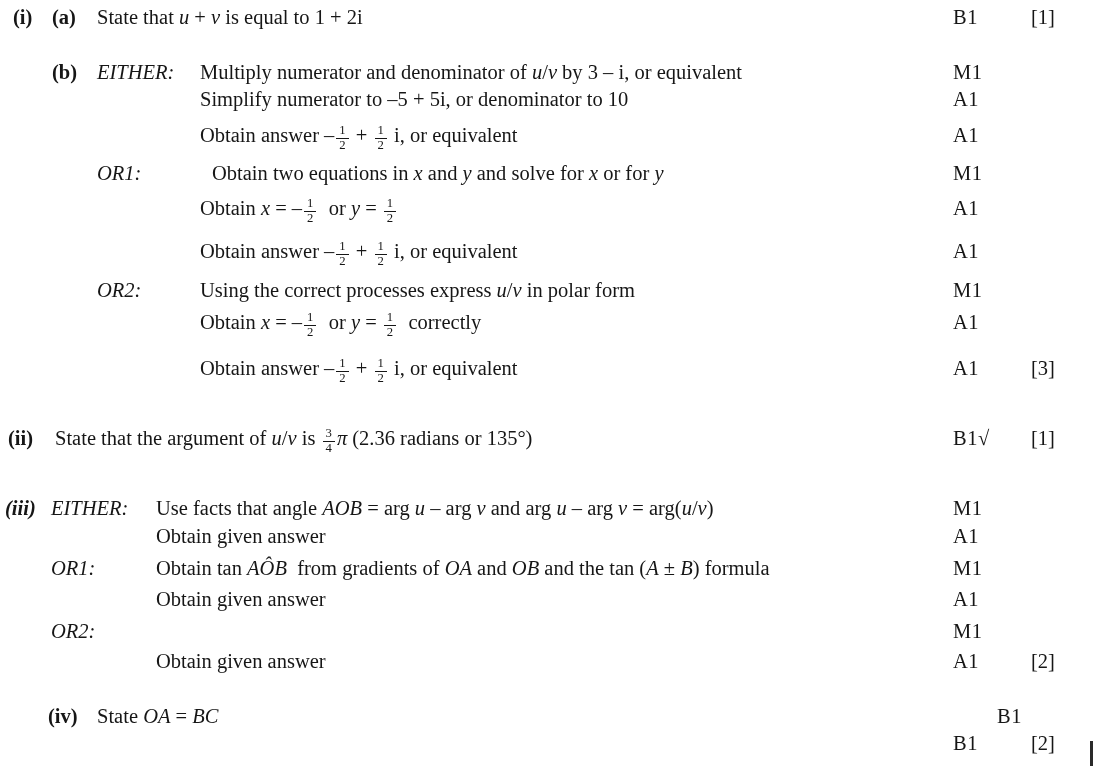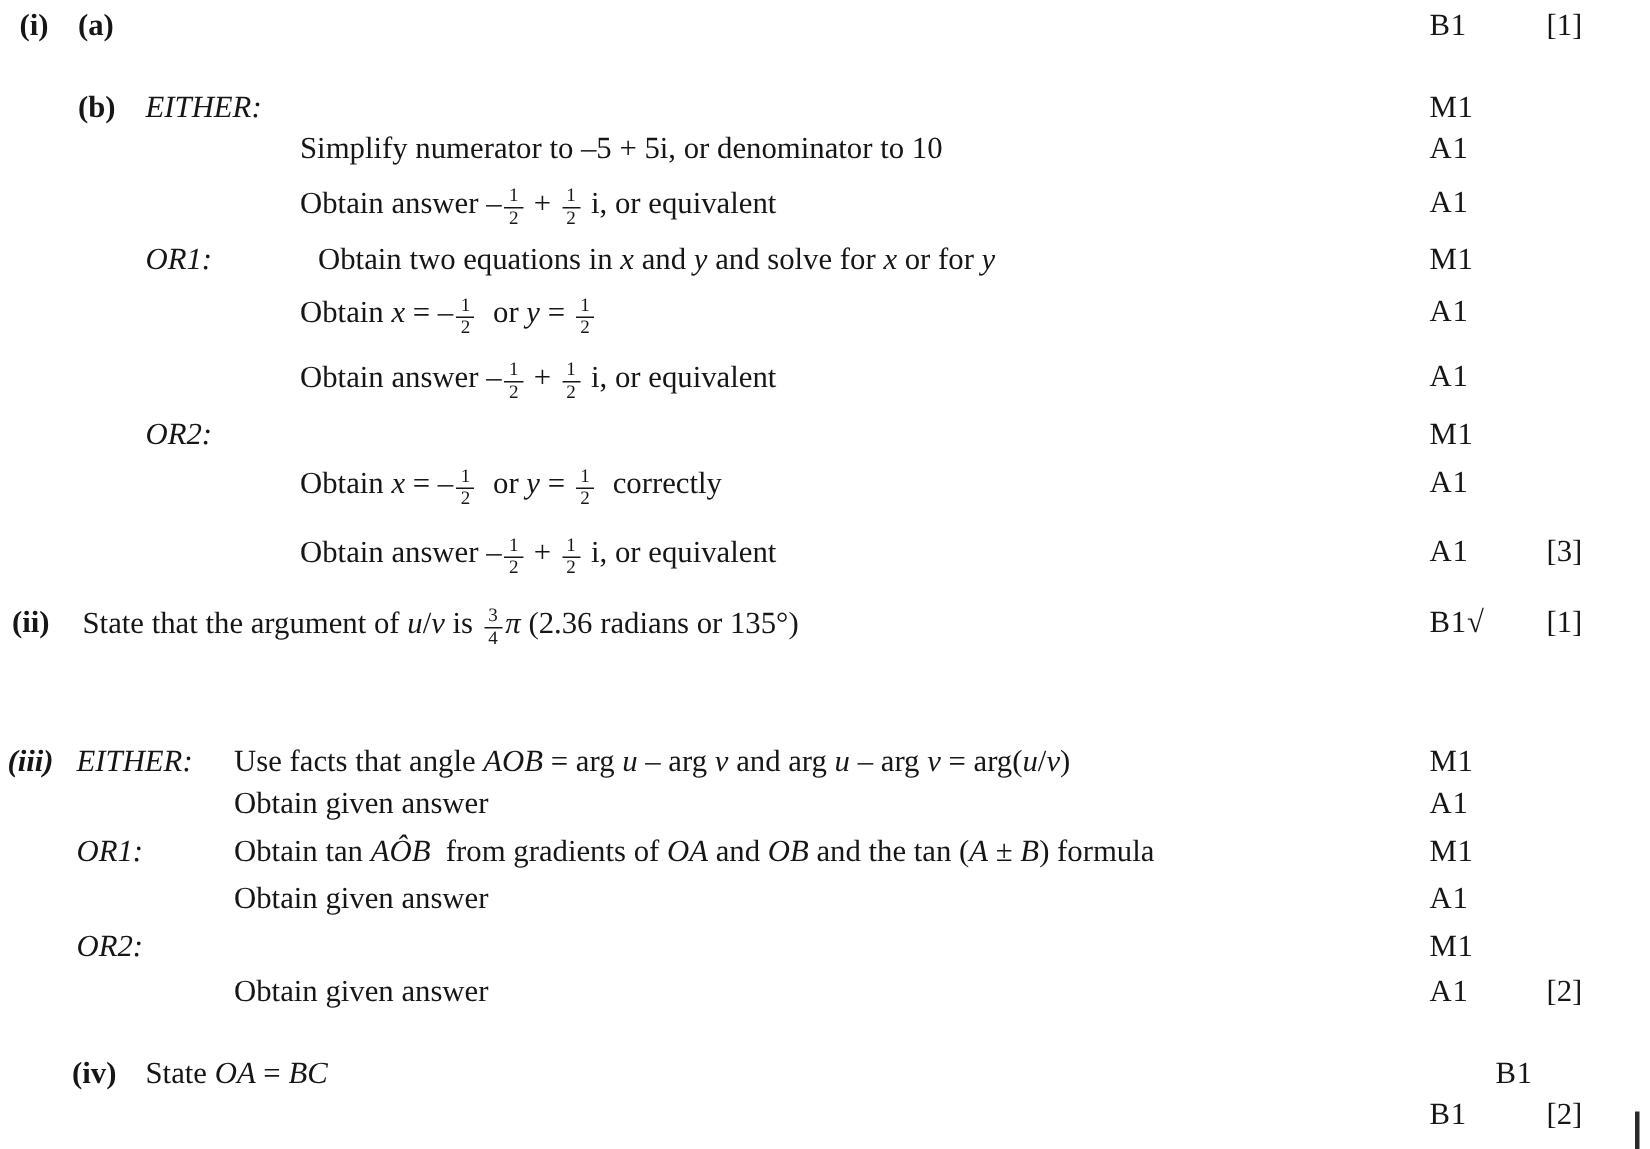--- a/index.html
+++ b/index.html
@@ -24,26 +24,28 @@
   .caret{position:absolute;left:1090px;top:741px;width:3px;height:25px;background:#2a2a2a;}
 </style>
 </head>
 <body>
 
 <div id="doc">
   <div class="caret"></div>
 <div class="row" style="top: 6px;">
       <span class="cell" style="left: 13px;"><span class="bd">(i)</span></span>
       <span class="cell" style="left: 52px;"><span class="bd">(a)</span></span>
+      <span class="cell" style="left: 97px;"><span>State that </span><span class="it">u</span><span> + </span><span class="it">v</span><span> is equal to 1 + 2i</span></span>
       <span class="mark">B1</span>
       <span class="bracket">[1]</span>
     </div>
     <div class="row" style="top: 61px;">
       <span class="cell" style="left: 52px;"><span class="bd">(b)</span></span>
       <span class="cell" style="left: 97px;"><span class="it">EITHER:</span></span>
+      <span class="cell" style="left: 200px;"><span>Multiply numerator and denominator of </span><span class="it">u</span><span>/</span><span class="it">v</span><span> by 3 – i, or equivalent</span></span>
       <span class="mark">M1</span>
     </div>
     <div class="row" style="top: 88px; padding-left: 40px;">
       <span class="cell" style="left: 200px;"><span>Simplify numerator to –5 + 5i, or denominator to 10</span></span>
       <span class="mark">A1</span>
     </div>
     <div class="row" style="top: 124px;">
       <span class="cell" style="left: 200px;"><span>Obtain answer –</span><span class="frac"><span class="num">1</span><span class="den">2</span></span><span> + </span><span class="frac"><span class="num">1</span><span class="den">2</span></span><span> i, or equivalent</span></span>
       <span class="mark">A1</span>
     </div>
@@ -55,32 +57,33 @@
     <div class="row" style="top: 197px;">
       <span class="cell" style="left: 200px;"><span>Obtain </span><span class="it">x</span><span> = –</span><span class="frac"><span class="num">1</span><span class="den">2</span></span><span>  or </span><span class="it">y</span><span> = </span><span class="frac"><span class="num">1</span><span class="den">2</span></span></span>
       <span class="mark">A1</span>
     </div>
     <div class="row" style="top: 240px;">
       <span class="cell" style="left: 200px;"><span>Obtain answer –</span><span class="frac"><span class="num">1</span><span class="den">2</span></span><span> + </span><span class="frac"><span class="num">1</span><span class="den">2</span></span><span> i, or equivalent</span></span>
       <span class="mark">A1</span>
     </div>
     <div class="row" style="top: 279px;">
       <span class="cell" style="left: 97px;"><span class="it">OR2:</span></span>
+      <span class="cell" style="left: 200px;"><span>Using the correct processes express </span><span class="it">u</span><span>/</span><span class="it">v</span><span> in polar form</span></span>
       <span class="mark">M1</span>
     </div>
     <div class="row" style="top: 311px;">
       <span class="cell" style="left: 200px;"><span>Obtain </span><span class="it">x</span><span> = –</span><span class="frac"><span class="num">1</span><span class="den">2</span></span><span>  or </span><span class="it">y</span><span> = </span><span class="frac"><span class="num">1</span><span class="den">2</span></span><span>  correctly</span></span>
       <span class="mark">A1</span>
     </div>
     <div class="row" style="top: 357px;">
       <span class="cell" style="left: 200px;"><span>Obtain answer –</span><span class="frac"><span class="num">1</span><span class="den">2</span></span><span> + </span><span class="frac"><span class="num">1</span><span class="den">2</span></span><span> i, or equivalent</span></span>
       <span class="mark">A1</span>
       <span class="bracket">[3]</span>
     </div>
-    <div class="row" style="top: 404px;">
+    <div class="row" style="top: 427px;">
       <span class="cell" style="left: 8px;"><span class="bd">(ii)</span></span>
       <span class="cell" style="left: 55px;"><span>State that the argument of </span><span class="it">u</span><span>/</span><span class="it">v</span><span> is </span><span class="frac"><span class="num">3</span><span class="den">4</span></span><span class="it">π</span><span> (2.36 radians or 135°)</span></span>
       <span class="mark">B1√</span>
       <span class="bracket">[1]</span>
     </div>
     <div class="row" style="top: 497px;">
       <span class="cell" style="left: 5px; font-style: italic;"><span class="bd">(iii)</span></span>
       <span class="cell" style="left: 51px;"><span class="it">EITHER:</span></span>
       <span class="cell" style="left: 156px;"><span>Use facts that angle </span><span class="it">AOB</span><span> = arg </span><span class="it">u</span><span> – arg </span><span class="it">v</span><span> and arg </span><span class="it">u</span><span> – arg </span><span class="it">v</span><span> = arg(</span><span class="it">u</span><span>/</span><span class="it">v</span><span>)</span></span>
       <span class="mark">M1</span>

